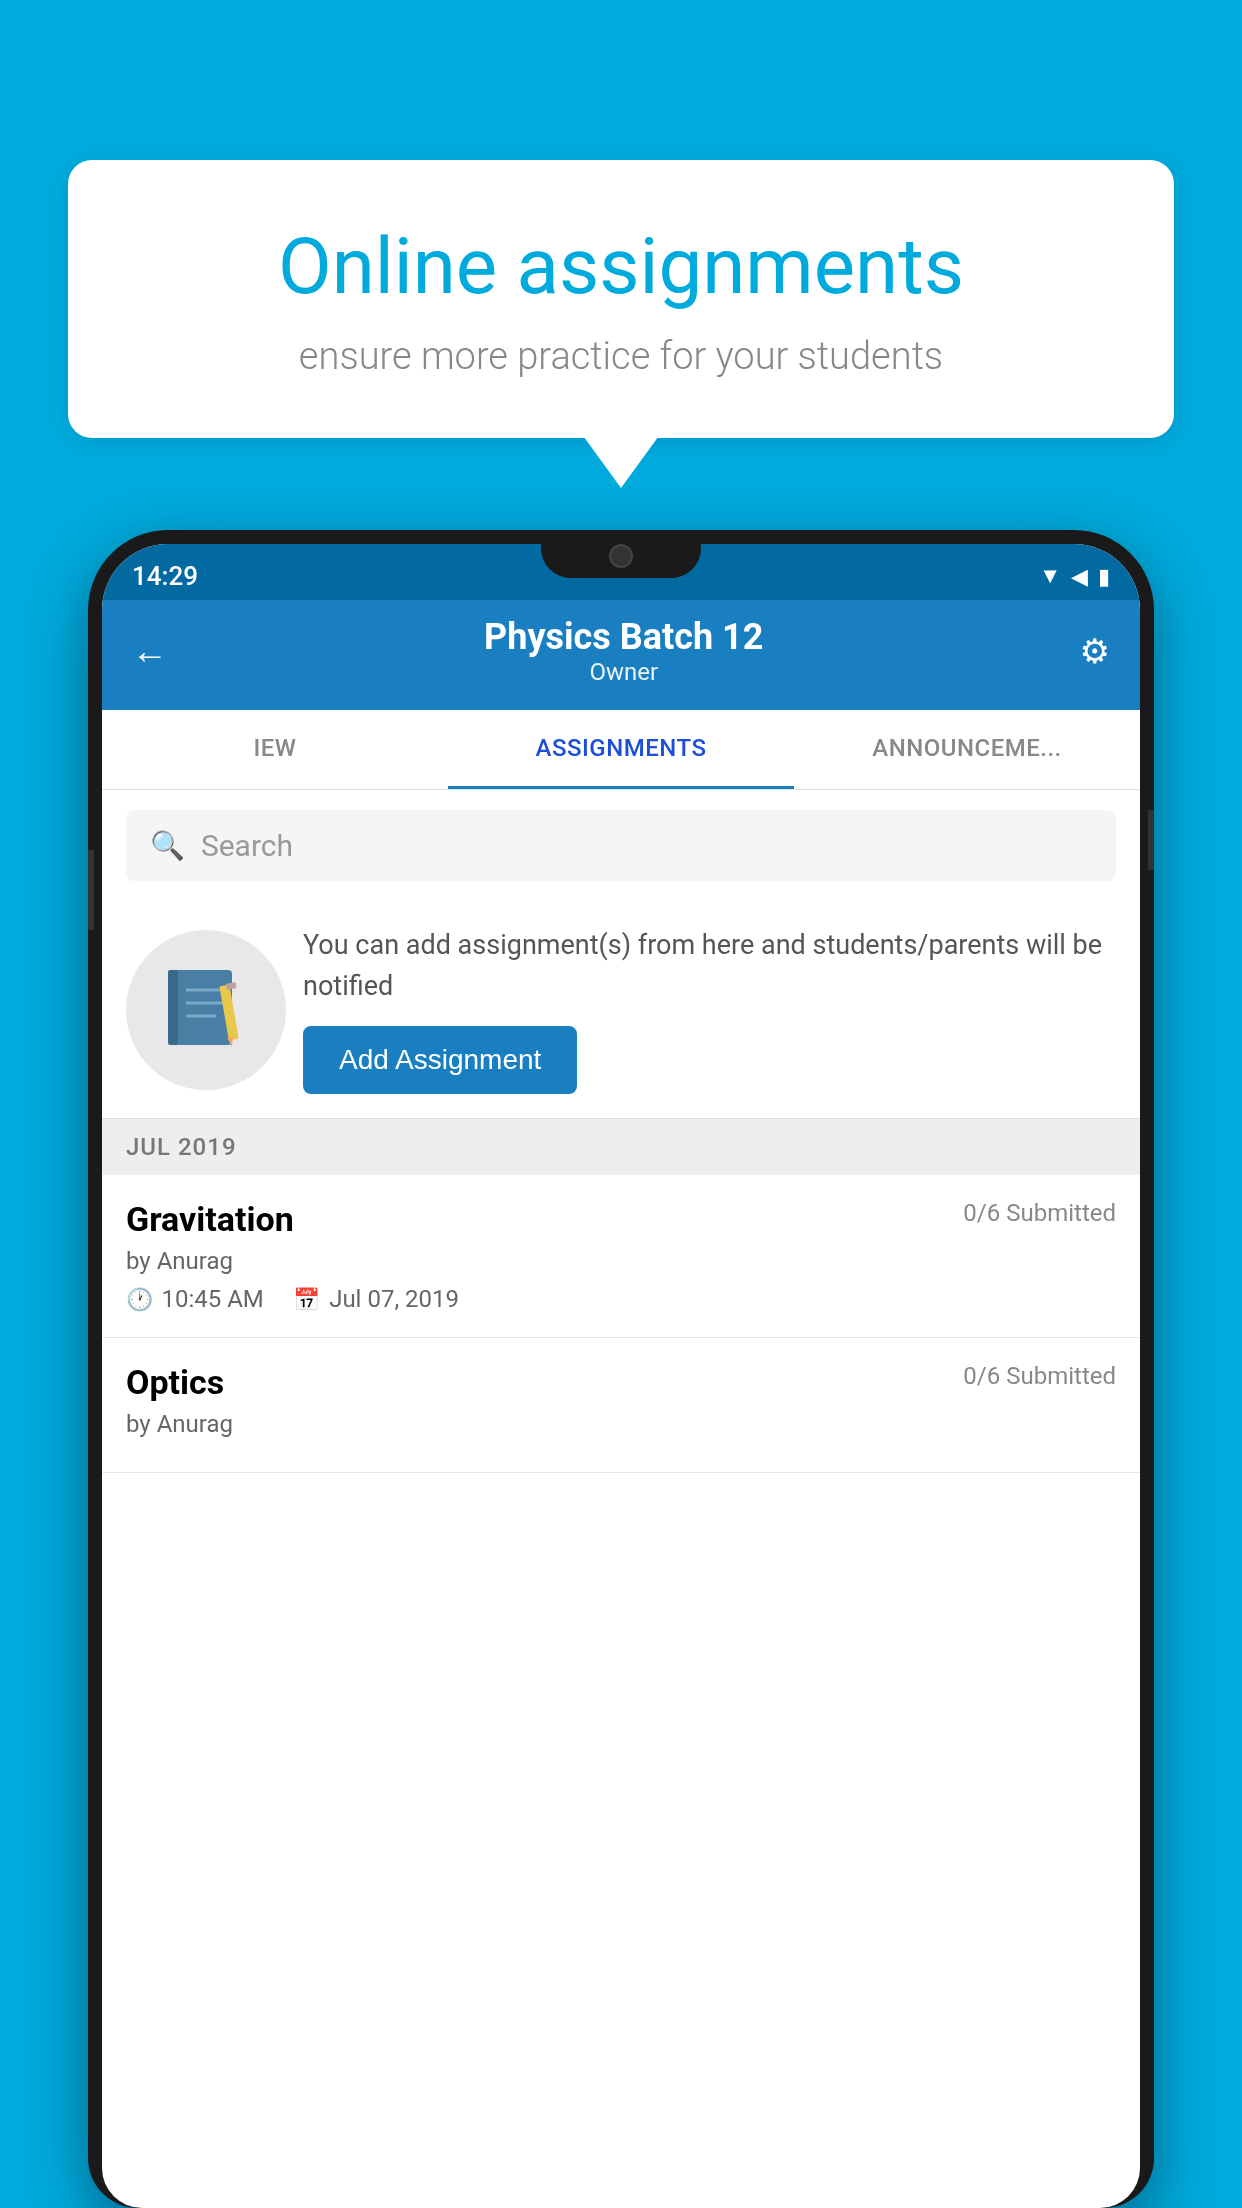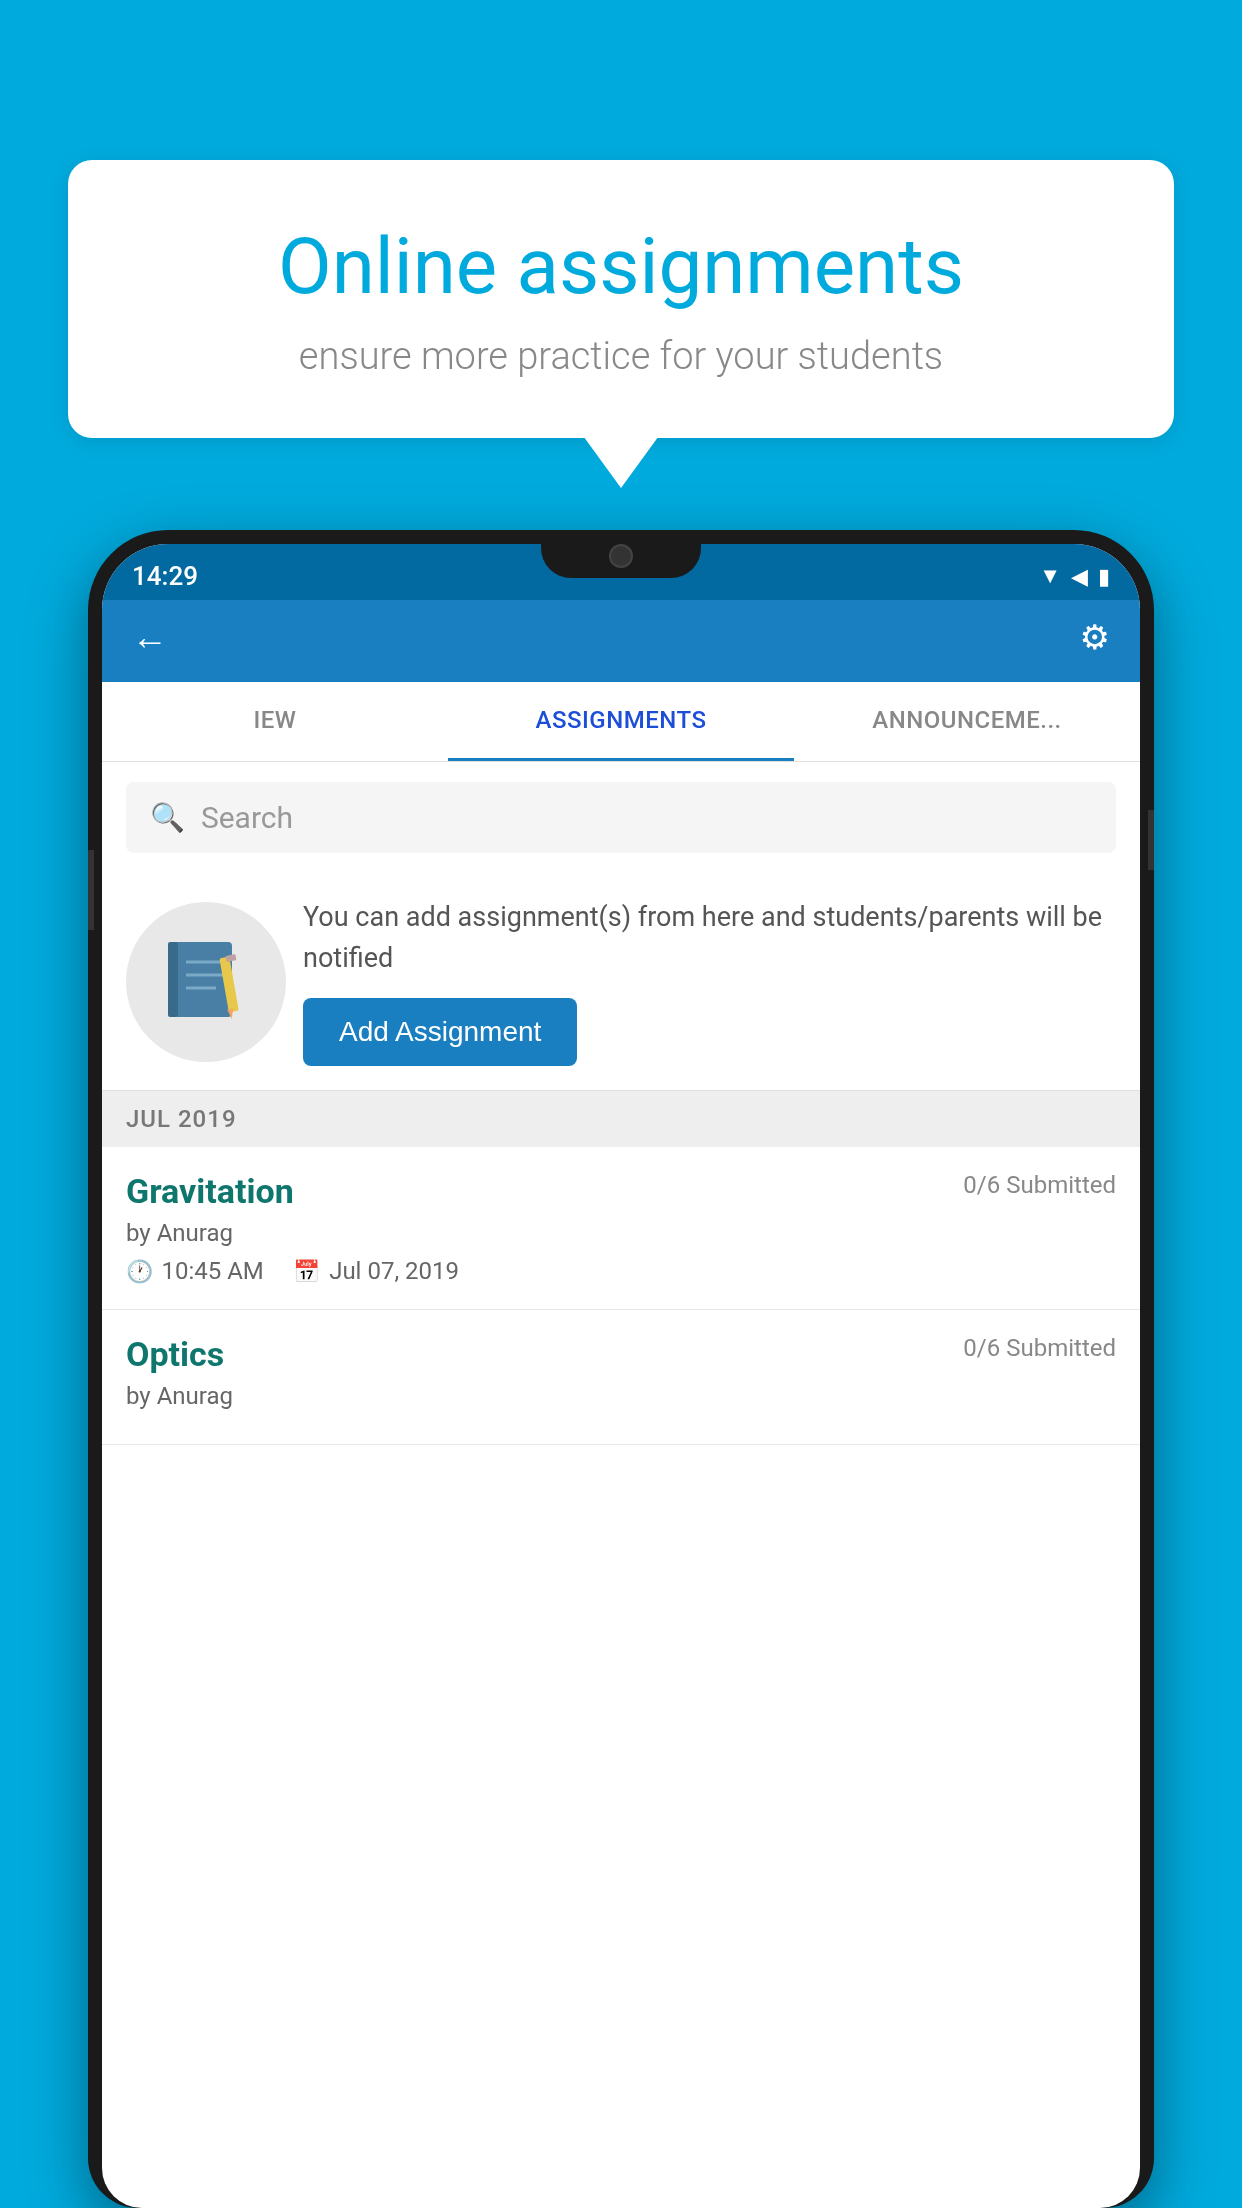--- a/index.html
+++ b/index.html
@@ -292,21 +292,21 @@
     .assignment-row1 {
       display: flex;
       justify-content: space-between;
       align-items: flex-start;
       margin-bottom: 8px;
     }
 
     .assignment-name {
       font-size: 34px;
       font-weight: 700;
-      color: #0f766e;
+      color: #000000;
     }
 
     .assignment-submitted {
       font-size: 24px;
       color: #888;
     }
 
     .assignment-by {
       font-size: 24px;
       color: #666;
@@ -377,20 +377,24 @@
       <span class="status-time">14:29</span>
       <div class="status-icons">
         <span>▼</span>
         <span>◀</span>
         <span>▮</span>
       </div>
     </div>
 
     <div class="app-header">
       <div class="header-back">←</div>
+      <div class="header-center">
+        <div class="header-title">Physics Batch 12</div>
+        <div class="header-subtitle">Owner</div>
+      </div>
       <div class="header-settings">⚙</div>
     </div>
 
     <div class="tabs-container">
       <div class="tab">IEW</div>
       <div class="tab active">ASSIGNMENTS</div>
       <div class="tab">ANNOUNCEME...</div>
     </div>
 
     <div class="search-container">

